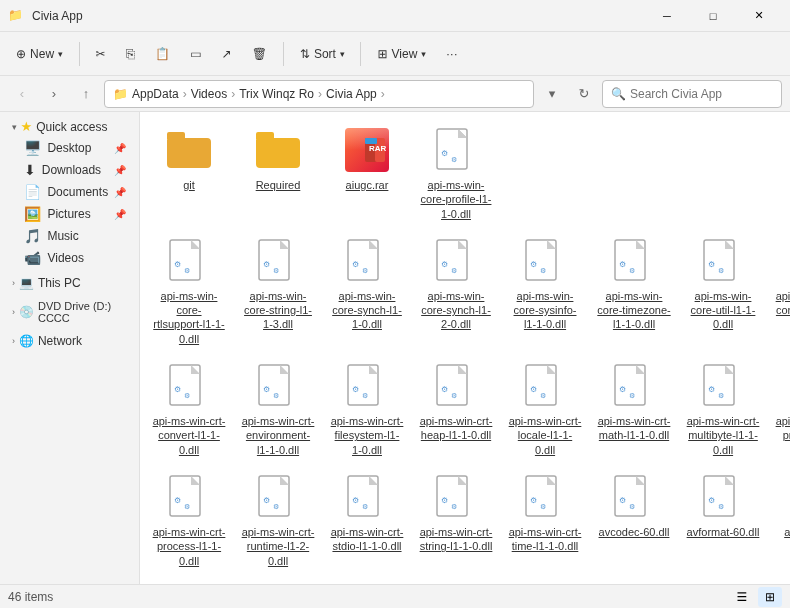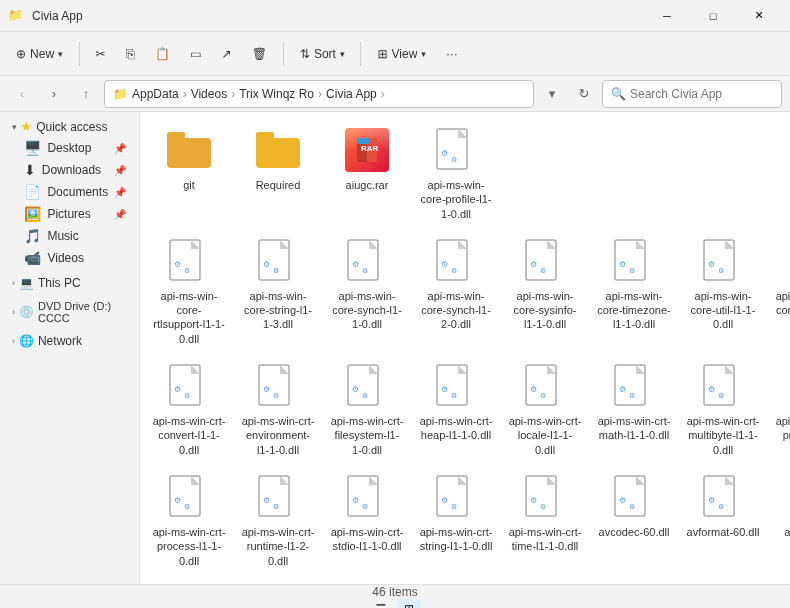--- a/index.html
+++ b/index.html
@@ -122,21 +122,21 @@
       display: grid;
       grid-template-columns: repeat(8, 85px);
       gap: 4px;
     }
     .file-item {
       display: flex; flex-direction: column; align-items: center;
       padding: 6px 4px; border-radius: 4px; cursor: pointer;
       width: 82px; text-align: center;
     }
     .file-icon-container { width: 48px; height: 48px; display: flex; align-items: center; justify-content: center; margin-bottom: 4px; position: relative; }
-    .file-label { font-size: 11px; color: #333; line-height: 1.3; word-break: break-word; max-width: 80px; }
+    .file-label { font-size: 11px; color: #333; line-height: 1.3; word-break: break-word; max-width: 80px; text-decoration: underline; }
 
     
     .folder-icon {
       width: 44px; height: 36px;
       position: relative;
     }
     .folder-icon .folder-body {
       width: 44px; height: 30px;
       background: #f6c94e;
       border-radius: 2px 4px 4px 4px;
@@ -151,21 +151,21 @@
     .folder-icon.git .folder-body { background: #e8a835; }
     .folder-icon.git .folder-tab { background: #e8a835; }
     .folder-icon.required .folder-body { background: #f0b429; }
     .folder-icon.required .folder-tab { background: #f0b429; }
 
     
     .winrar-icon {
       width: 44px; height: 44px;
       background: linear-gradient(135deg, #ff6b35, #dc143c);
       border-radius: 4px;
-      display: flex; align-items: center; justify-content: center;
+      display: flex; align-items: center; justify-content: flex-end;
       font-size: 20px; color: white; position: relative; overflow: hidden;
     }
     .winrar-icon::before {
       content: '';
       position: absolute;
       top: 0; left: 0; right: 0;
       height: 50%;
       background: linear-gradient(180deg, rgba(255,255,255,0.3), transparent);
     }
 
@@ -174,25 +174,24 @@
     .sidebar::-webkit-scrollbar-track, .file-area::-webkit-scrollbar-track { background: #f3f3f3; }
     .sidebar::-webkit-scrollbar-thumb, .file-area::-webkit-scrollbar-thumb { background: #c0c0c0; border-radius: 4px; }
 
     
     .statusbar {
       height: 24px;
       background: #f3f3f3;
       border-top: 1px solid #e0e0e0;
       display: flex;
       align-items: center;
-      padding: 0 15px;
+      padding: 0 8px;
       font-size: 12px;
       color: #555;
       justify-content: space-between;
-      flex-direction: column;
     }
     .status-right { display: flex; gap: 4px; align-items: center; }
     .view-btn {
       width: 24px; height: 20px; border: none; background: transparent;
       cursor: pointer; display: flex; align-items: center; justify-content: center;
       border-radius: 3px; font-size: 12px;
     }
     .view-btn.active { background: #ddeeff; }
   </style>
 </head>

